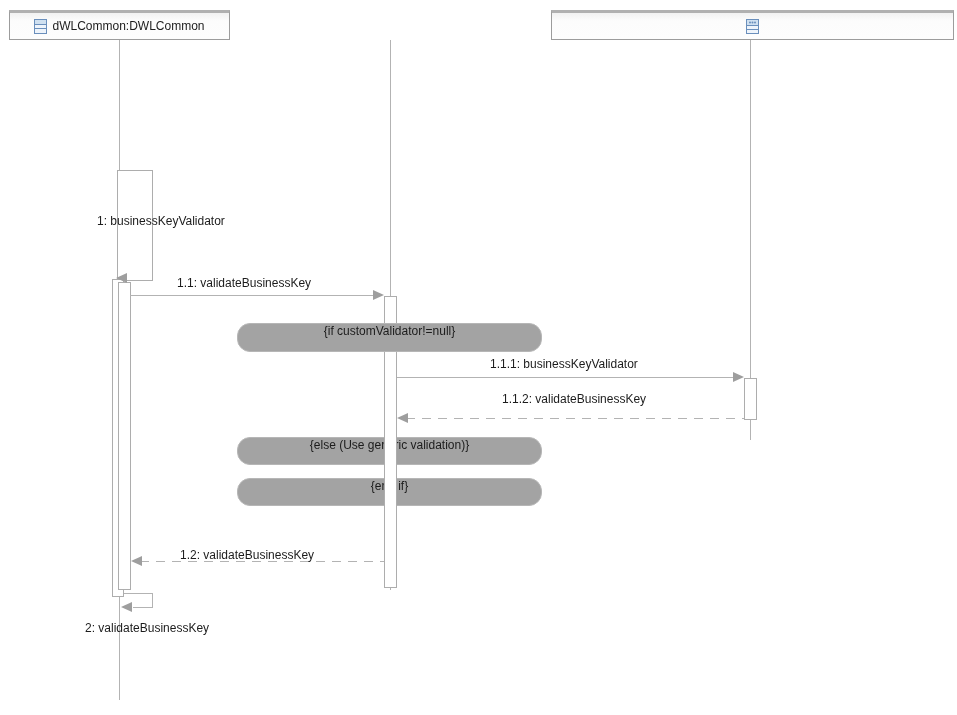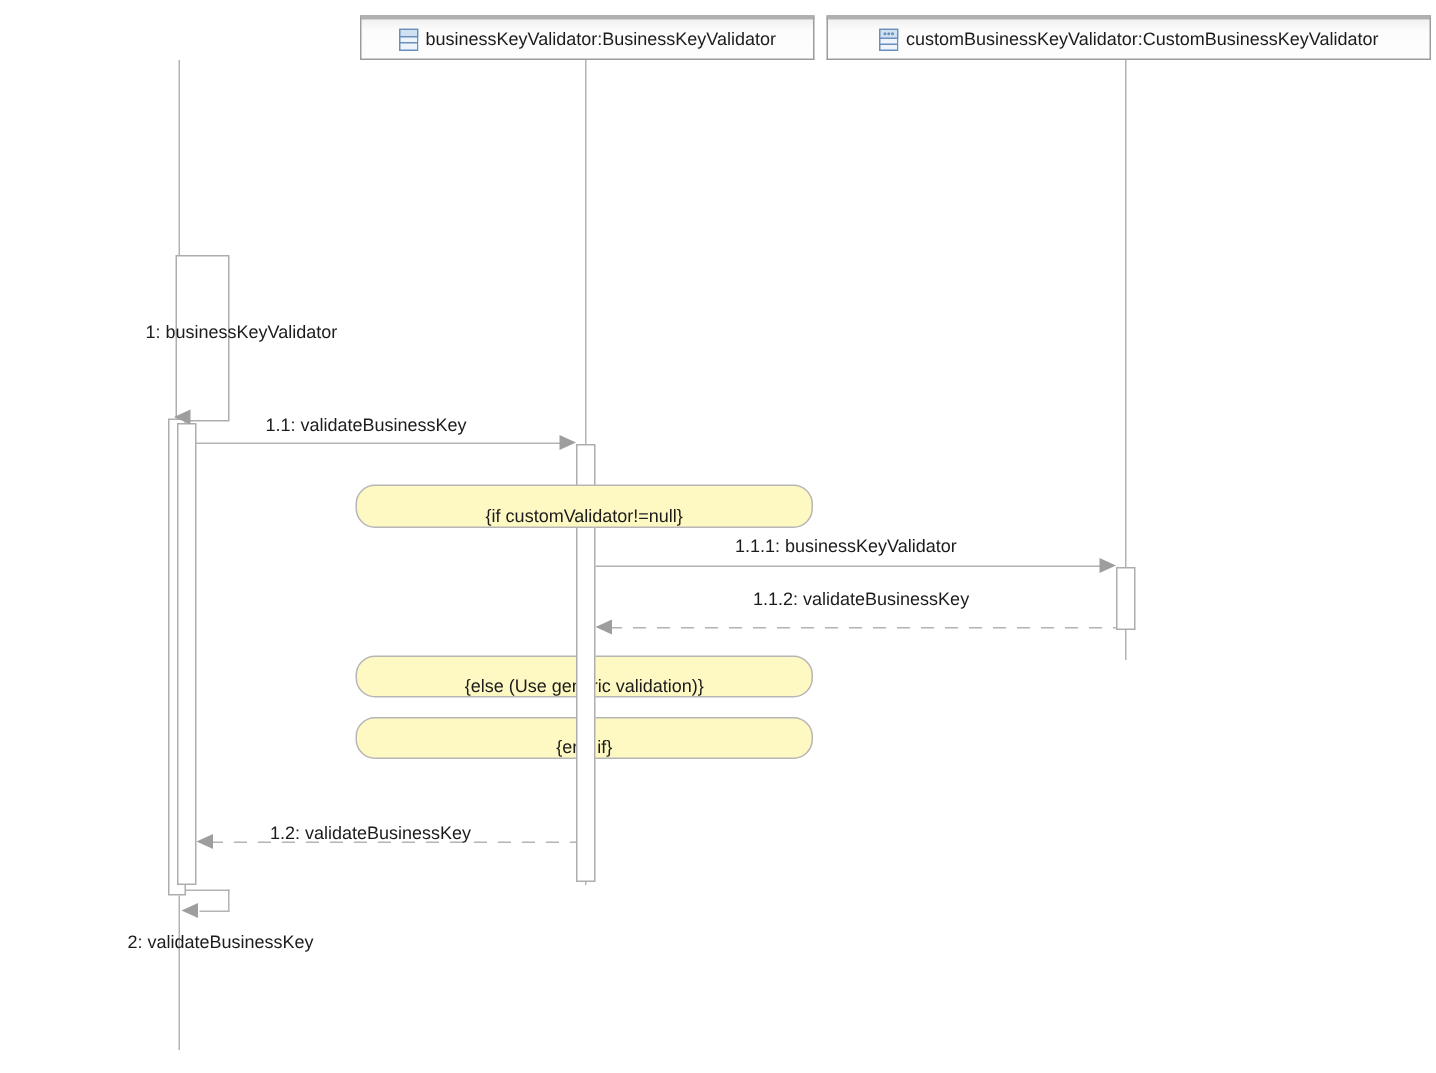--- a/index.html
+++ b/index.html
@@ -23,22 +23,22 @@
     border:1px solid var(--box-border);border-top:3px solid #b0b0b0;
     background:linear-gradient(#f1f1f1,#fcfcfc 30%,#fdfdfd);
     display:flex;align-items:center;justify-content:center;gap:5px;
     white-space:nowrap;
   }
   .box .ic{display:inline-flex;flex:0 0 auto;}
   .lifeline{position:absolute;width:1px;background:var(--line);}
   .bar{position:absolute;background:#fff;border:1px solid var(--bar-border);box-sizing:border-box;}
   .guard{
     position:absolute;left:237px;width:305px;box-sizing:border-box;
-    border:1px solid var(--guard-border);border-radius:13px;background:#fef9c3;
-    display:flex;align-items:flex-end;justify-content:center;white-space:nowrap;
+    border:1px solid var(--guard-border);border-radius:13px;background:#a3a3a3;
+    display:flex;align-items:flex-start;justify-content:center;white-space:nowrap;
   }
   .hline{position:absolute;height:1px;background:var(--line);}
   .vline{position:absolute;width:1px;background:var(--line);}
   .dash{
     position:absolute;height:1px;
     background:repeating-linear-gradient(to right,var(--line) 0,var(--line) 9px,transparent 9px,transparent 16px);
   }
   .arr-r{position:absolute;width:0;height:0;
     border-top:5px solid transparent;border-bottom:5px solid transparent;border-left:11px solid var(--arrow);}
   .arr-l{position:absolute;width:0;height:0;
@@ -54,44 +54,43 @@
 </style>
 </head>
 <body>
 
 <div class="canvas">
 
   <div class="lifeline z-life" style="left:119px;top:40px;height:660px"></div>
   <div class="lifeline z-life" style="left:390px;top:40px;height:550px"></div>
   <div class="lifeline z-life" style="left:750px;top:40px;height:400px"></div>
 
-
-  <div class="box" style="left:240px;top:10px;width:301px">
+  <div class="box" style="left:9px;top:10px;width:219px">
     <span class="ic">
       <svg width="13" height="15" viewBox="0 0 13 15">
         <rect x="0.5" y="0.5" width="12" height="14" fill="var(--icon-fill)" stroke="var(--icon-stroke)"></rect>
         <rect x="0.5" y="0.5" width="12" height="5" fill="var(--icon-fill-dark)" stroke="var(--icon-stroke)"></rect>
         <line x1="0.5" y1="9.5" x2="12.5" y2="9.5" stroke="var(--icon-stroke)"></line>
       </svg>
     </span>
-    <span>businessKeyValidator:BusinessKeyValidator</span>
+    <span>dWLCommon:DWLCommon</span>
   </div>
+
 
   <div class="box" style="left:551px;top:10px;width:401px">
     <span class="ic">
       <svg width="13" height="15" viewBox="0 0 13 15">
         <rect x="0.5" y="0.5" width="12" height="14" fill="var(--icon-fill)" stroke="var(--icon-stroke)"></rect>
         <rect x="0.5" y="0.5" width="12" height="6" fill="var(--icon-fill-dark)" stroke="var(--icon-stroke)"></rect>
         <circle cx="4" cy="3.5" r="1" fill="var(--icon-stroke)"></circle>
         <circle cx="6.5" cy="3.5" r="1" fill="var(--icon-stroke)"></circle>
         <circle cx="9" cy="3.5" r="1" fill="var(--icon-stroke)"></circle>
         <line x1="0.5" y1="10.5" x2="12.5" y2="10.5" stroke="var(--icon-stroke)"></line>
       </svg>
     </span>
-    <span>customBusinessKeyValidator:CustomBusinessKeyValidator</span>
   </div>
 
   <div class="guard z-guard-under" style="top:437px;height:28px">
     <span>{else (Use generic validation)}</span>
   </div>
   <div class="guard z-guard-under" style="top:478px;height:28px">
     <span>{end if}</span>
   </div>
 
   <div class="bar z-shape" style="left:117px;top:170px;width:36px;height:111px"></div>

